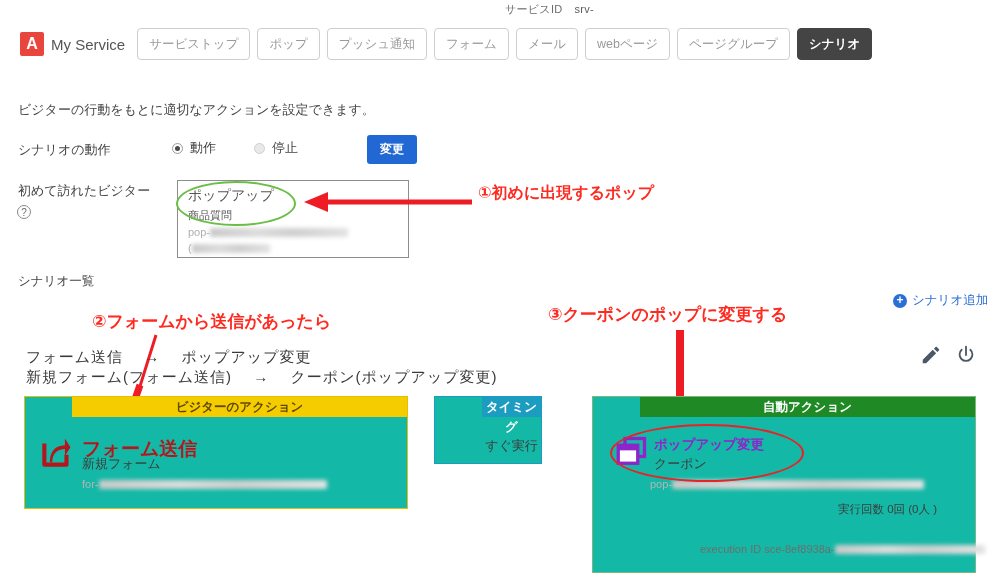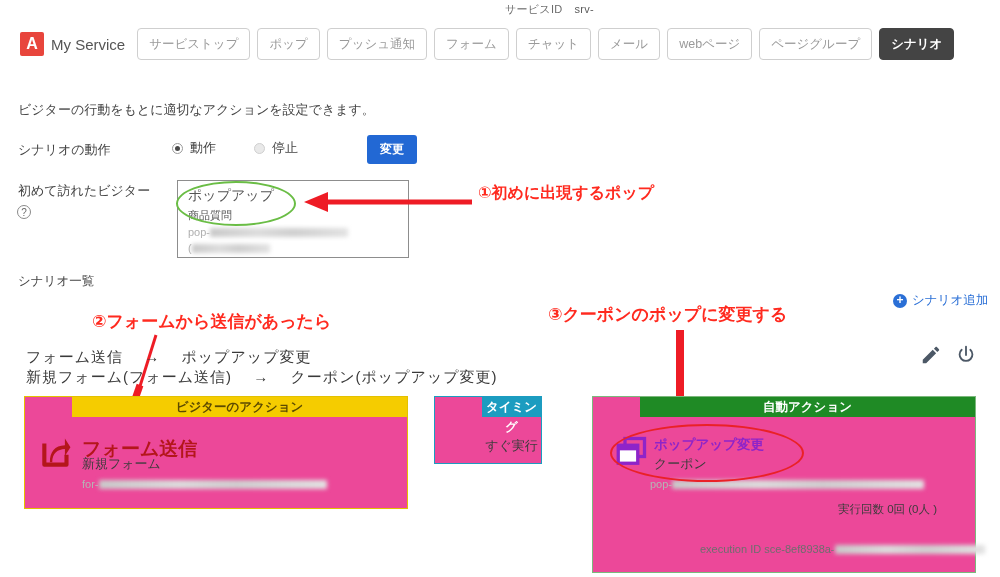--- a/index.html
+++ b/index.html
@@ -104,21 +104,21 @@
   #add-plus{
     width:14px;height:14px;border-radius:50%;background:#2a6fd6;color:#fff;
     font-size:12px;line-height:13px;text-align:center;margin-right:5px;font-weight:bold;flex:none;
   }
   #scenario-title-1{position:absolute;top:348px;left:26px;font-size:15px;color:#3a3a3a;letter-spacing:1px;}
   #scenario-title-2{position:absolute;top:368px;left:26px;font-size:15px;color:#3a3a3a;letter-spacing:1px;}
   #edit-icon{position:absolute;top:344px;left:920px;}
   #power-icon{position:absolute;top:344px;left:955px;}
 
   
-  .card{position:absolute;box-sizing:border-box;background:#ec4899;padding-left:47px;}
+  .card{position:absolute;box-sizing:border-box;background:#14b8a6;padding-left:47px;}
   .card-head{
     text-align:center;color:#fff;font-size:12.5px;font-weight:bold;
     line-height:20px;height:20px;
   }
   #card-visitor{top:396px;left:24px;width:384px;height:113px;border:1px solid #e3c100;}
   #card-visitor .card-head{background:#f5cc00;color:#5c4a00;}
   #card-timing{top:396px;left:434px;width:108px;height:68px;border:1px solid #1c9cc0;}
   #card-timing .card-head{background:#1c9cc0;}
   #card-auto{top:396px;left:592px;width:384px;height:177px;border:1px solid #7cb87c;}
   #card-auto .card-head{background:#1f8a25;}
@@ -154,21 +154,20 @@
   <span>サービスID</span><span class="sid-val">srv-</span>
 </div>
 
 <div id="header-bar">
   <div id="logo-badge">A</div>
   <div id="brand-name">My Service</div>
   <div class="nav-btn">サービストップ</div>
   <div class="nav-btn">ポップ</div>
   <div class="nav-btn">プッシュ通知</div>
   <div class="nav-btn">フォーム</div>
-  <div class="nav-btn">チャット</div>
   <div class="nav-btn">メール</div>
   <div class="nav-btn">webページ</div>
   <div class="nav-btn">ページグループ</div>
   <div class="nav-btn active">シナリオ</div>
 </div>
 
 <div id="desc-text">ビジターの行動をもとに適切なアクションを設定できます。</div>
 
 <div id="op-label">シナリオの動作</div>
 <div id="radio-group">

